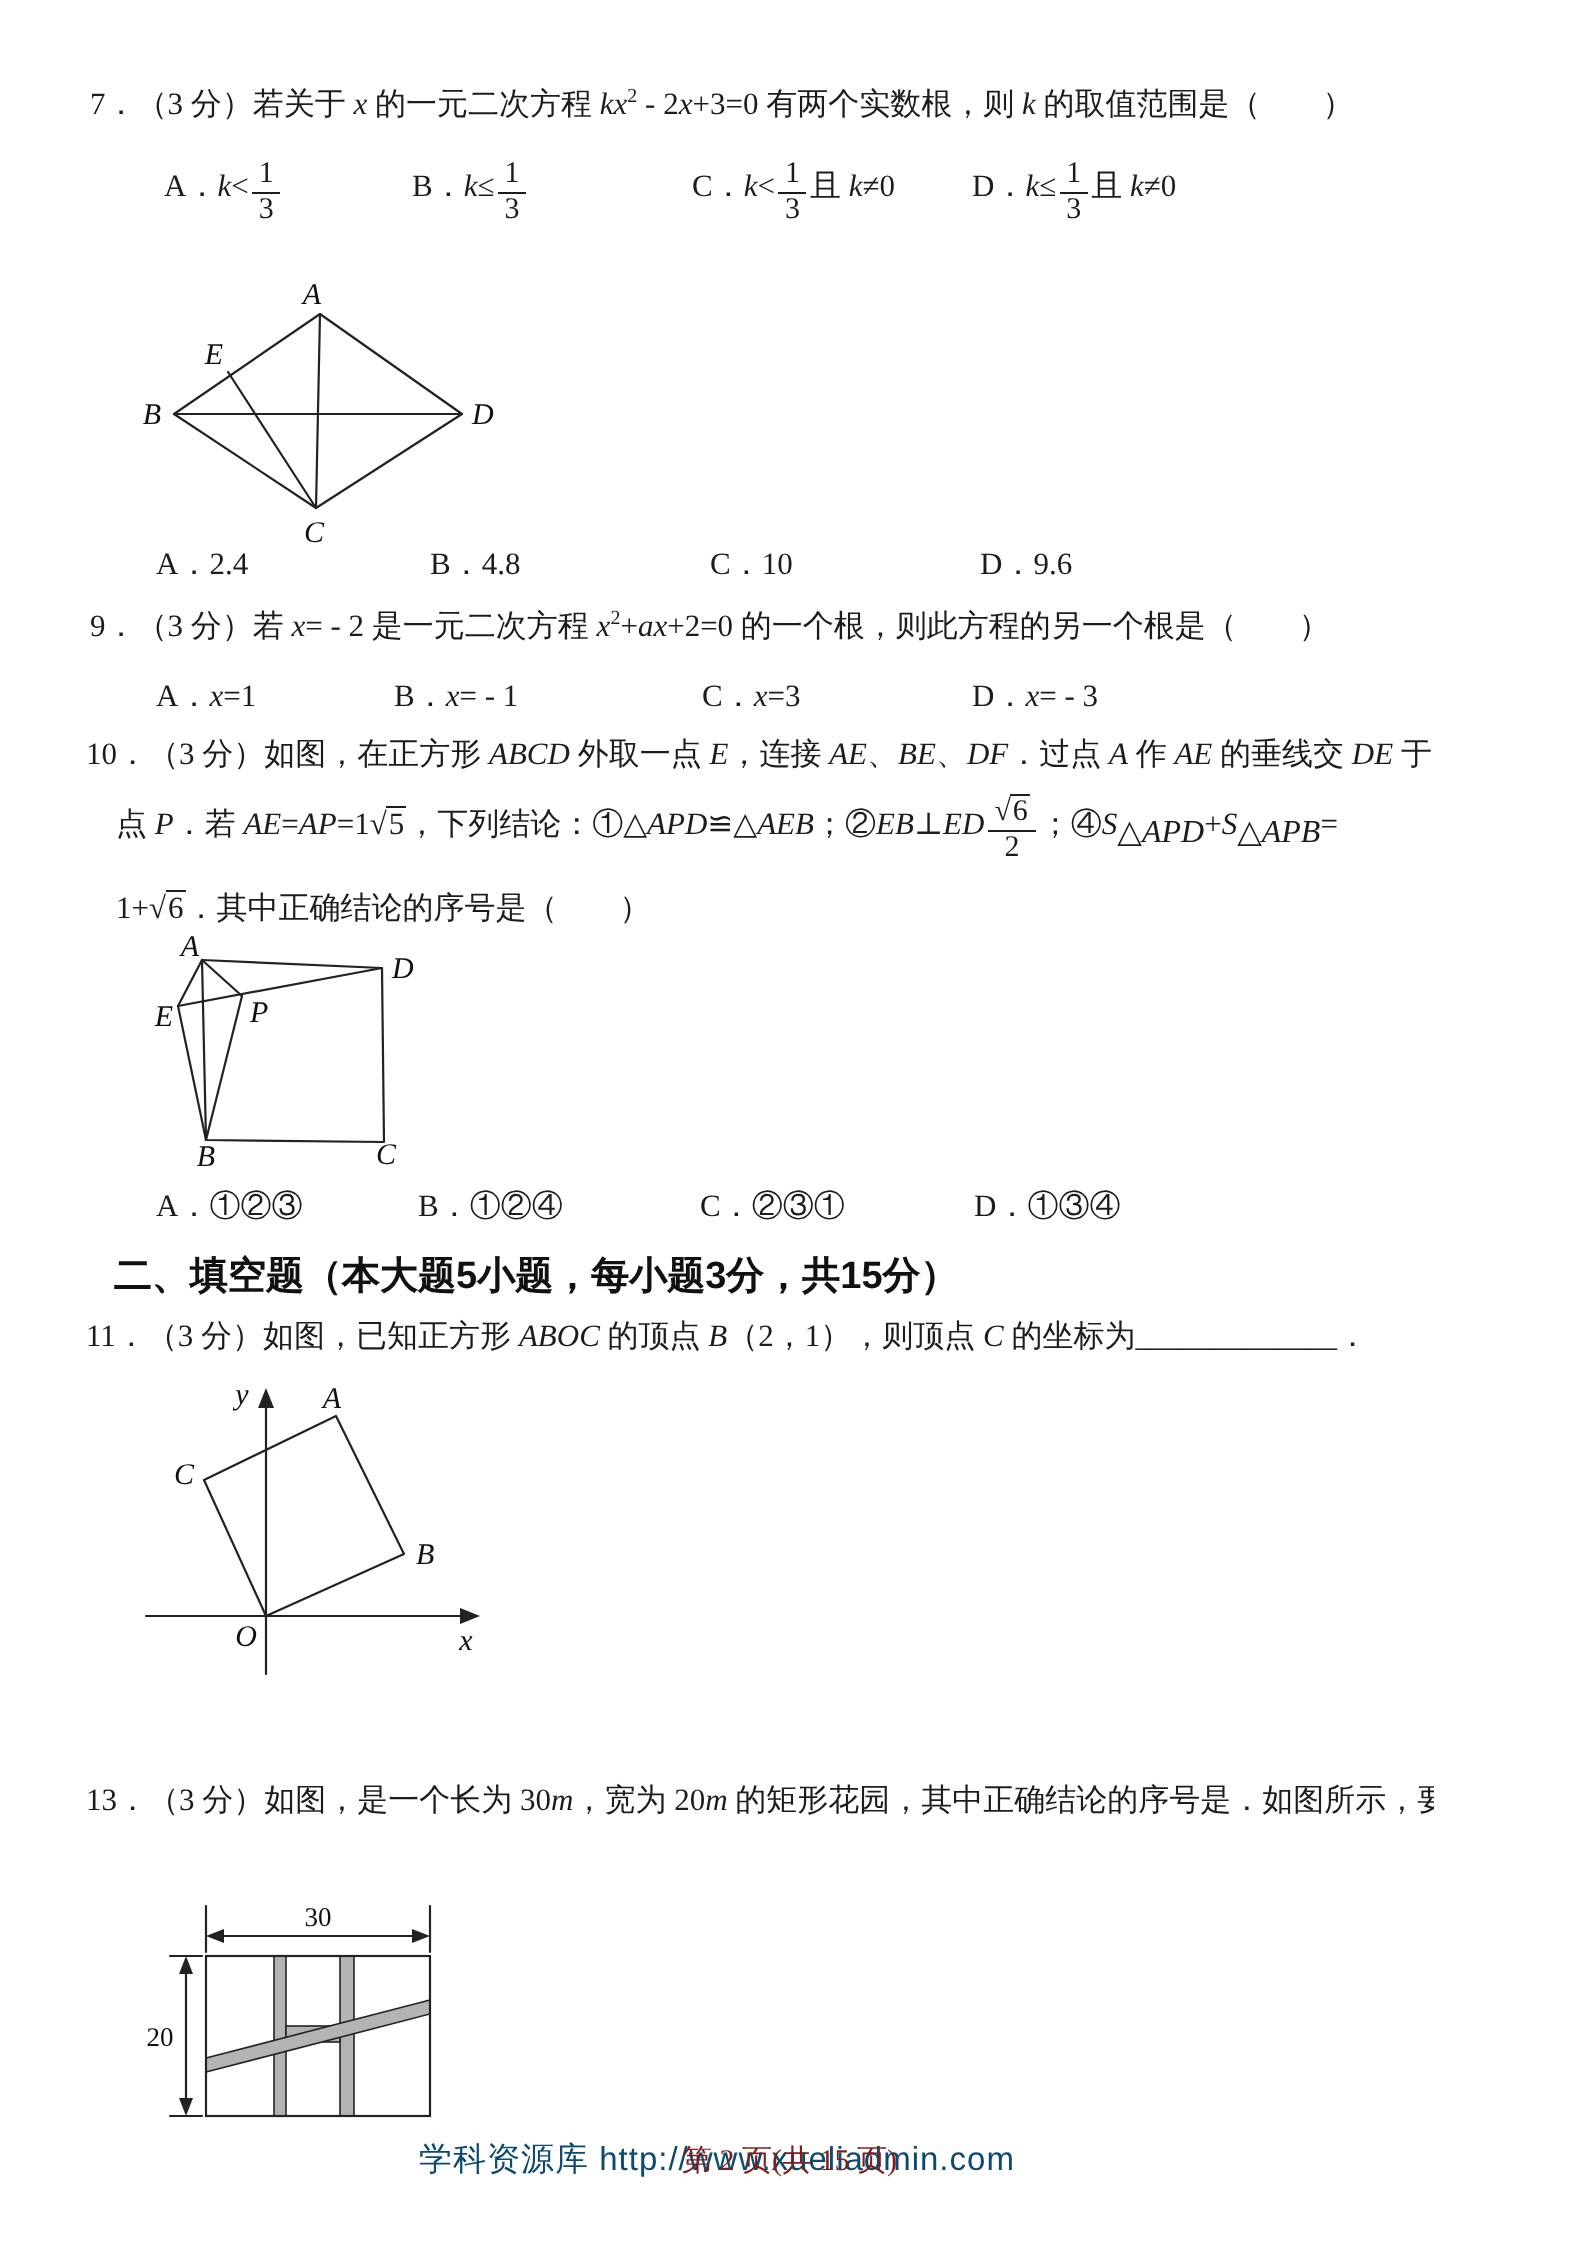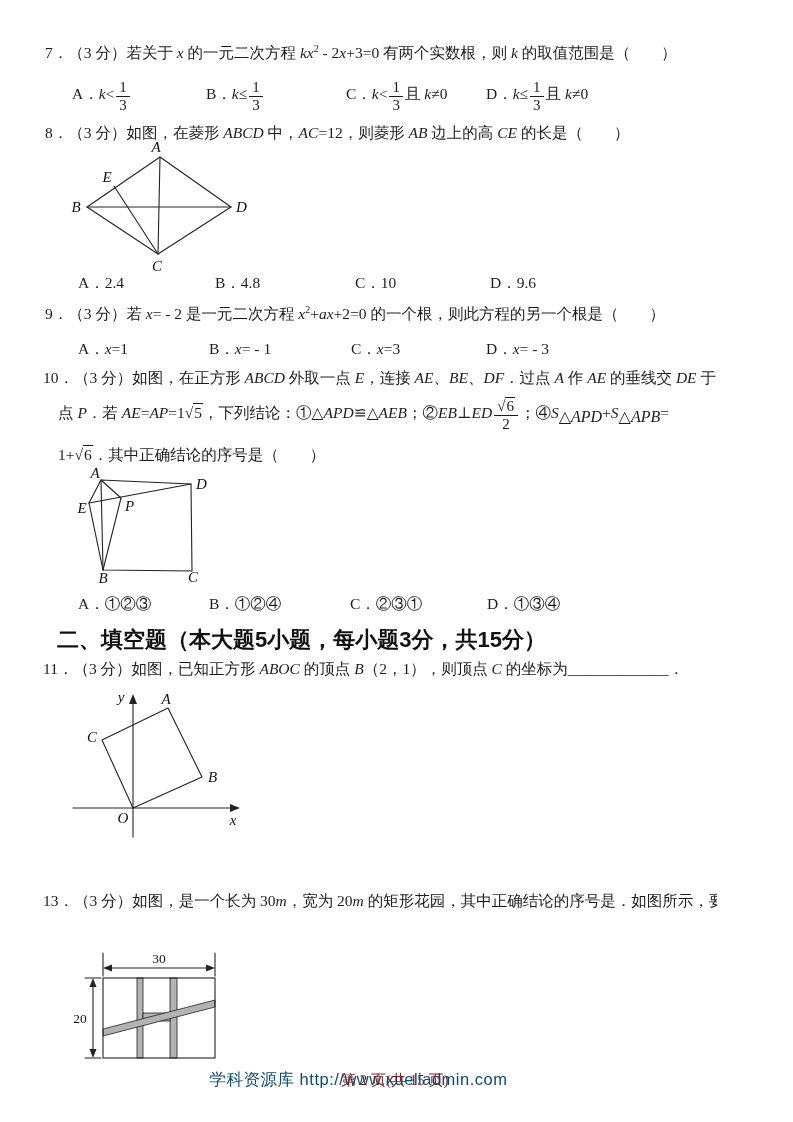--- a/index.html
+++ b/index.html
@@ -8,62 +8,61 @@
   .q,.opt{position:absolute;white-space:nowrap;font-size:15.5px;line-height:1.25;}
   .it{font-style:italic;}
   .sup{font-size:10px;vertical-align:6px;}
   .sub{font-size:16px;vertical-align:-4px;font-style:italic;}
   .frac{display:inline-block;vertical-align:-11px;text-align:center;line-height:1.08;font-size:15px;margin:0 2px;}
   .frac .num{display:block;border-bottom:1px solid #1c1c1c;padding:0 3px 1px 3px;}
   .frac .den{display:block;}
   .sqrt{white-space:nowrap;}
   .rad{border-top:1px solid #1c1c1c;padding:0 1px;}
   .sec{position:absolute;font-family:"Liberation Sans","DejaVu Sans",sans-serif;font-weight:bold;
-       font-size:22px;color:#111;white-space:nowrap;}
+       font-size:19px;color:#111;white-space:nowrap;}
   svg{position:absolute;overflow:visible;}
   svg .geo{stroke:#222;stroke-width:1.1;fill:none;stroke-linejoin:round;stroke-linecap:round;}
   svg text{font-family:"Liberation Serif","DejaVu Serif",serif;font-style:italic;font-size:15px;fill:#111;}
   svg text.num{font-style:normal;font-size:13.5px;}
   .watermark{position:absolute;left:0;right:0;top:1069px;text-align:center;
              font-family:"Liberation Sans","DejaVu Sans",sans-serif;font-size:16.5px;color:#0c4a6e;letter-spacing:.5px;}
   .pageno{position:absolute;left:341px;top:1071px;font-size:15px;color:#7f1d1d;white-space:nowrap;}
 </style>
 </head>
 <body>
 
 <div class="page">
 
   <div class="q" style="left:45px;top:43px"><span>7．（3 分）若关于 </span><span class="it">x</span><span> 的一元二次方程 </span><span class="it">kx</span><span class="sup">2</span><span> - 2</span><span class="it">x</span><span>+3=0 有两个实数根，则 </span><span class="it">k</span><span> 的取值范围是（　　）</span></div>
-  <div class="opt" style="left:72px;top:79px"><span>A．</span><span class="it">k</span><span>&lt;</span><span class="frac"><span class="num">1</span><span class="den">3</span></span></div>
+  <div class="opt" style="left:82px;top:79px"><span>A．</span><span class="it">k</span><span>&lt;</span><span class="frac"><span class="num">1</span><span class="den">3</span></span></div>
   <div class="opt" style="left:206px;top:79px"><span>B．</span><span class="it">k</span><span>≤</span><span class="frac"><span class="num">1</span><span class="den">3</span></span></div>
   <div class="opt" style="left:346px;top:79px"><span>C．</span><span class="it">k</span><span>&lt;</span><span class="frac"><span class="num">1</span><span class="den">3</span></span><span>且 </span><span class="it">k</span><span>≠0</span></div>
   <div class="opt" style="left:486px;top:79px"><span>D．</span><span class="it">k</span><span>≤</span><span class="frac"><span class="num">1</span><span class="den">3</span></span><span>且 </span><span class="it">k</span><span>≠0</span></div>
 
-  <div class="q" style="left:45px;top:123px"><span>8．（3 分）如图，在菱形 </span><span class="it">ABCD</span><span> 中，</span><span class="it">AC</span><span>=12，则菱形 </span><span class="it">AB</span><span> 边上的高 </span><span class="it">CE</span><span> 的长是（　　）</span></div>
   <svg style="left:62px;top:140px" width="185" height="140" viewBox="0 0 185 140">
     <g class="geo">
       <polygon points="98,17 169,67 96,114 25,67"></polygon>
       <line x1="98" y1="17" x2="96" y2="114"></line>
       <line x1="25" y1="67" x2="169" y2="67"></line>
       <line x1="96" y1="114" x2="52" y2="46"></line>
     </g>
     <text x="94" y="12" text-anchor="middle">A</text>
     <text x="14" y="72" text-anchor="middle">B</text>
     <text x="95" y="131" text-anchor="middle">C</text>
     <text x="174" y="72" text-anchor="start">D</text>
     <text x="45" y="42" text-anchor="middle">E</text>
   </svg>
   <div class="opt" style="left:78px;top:273px">A．2.4</div>
   <div class="opt" style="left:215px;top:273px">B．4.8</div>
   <div class="opt" style="left:355px;top:273px">C．10</div>
   <div class="opt" style="left:490px;top:273px">D．9.6</div>
 
   <div class="q" style="left:45px;top:304px"><span>9．（3 分）若 </span><span class="it">x</span><span>= - 2 是一元二次方程 </span><span class="it">x</span><span class="sup">2</span><span>+</span><span class="it">ax</span><span>+2=0 的一个根，则此方程的另一个根是（　　）</span></div>
   <div class="opt" style="left:78px;top:339px"><span>A．</span><span class="it">x</span><span>=1</span></div>
-  <div class="opt" style="left:209px;top:339px"><span>B．</span><span class="it">x</span><span>= - 1</span></div>
+  <div class="opt" style="left:197px;top:339px"><span>B．</span><span class="it">x</span><span>= - 1</span></div>
   <div class="opt" style="left:351px;top:339px"><span>C．</span><span class="it">x</span><span>=3</span></div>
   <div class="opt" style="left:486px;top:339px"><span>D．</span><span class="it">x</span><span>= - 3</span></div>
 
   <div class="q" style="left:43px;top:368px"><span>10．（3 分）如图，在正方形 </span><span class="it">ABCD</span><span> 外取一点 </span><span class="it">E</span><span>，连接 </span><span class="it">AE</span><span>、</span><span class="it">BE</span><span>、</span><span class="it">DF</span><span>．过点 </span><span class="it">A</span><span> 作 </span><span class="it">AE</span><span> 的垂线交 </span><span class="it">DE</span><span> 于</span></div>
   <div class="q" style="left:58px;top:398px"><span>点 </span><span class="it">P</span><span>．若 </span><span class="it">AE</span><span>=</span><span class="it">AP</span><span>=1</span><span class="sqrt">√<span class="rad">5</span></span><span>，下列结论：①△</span><span class="it">APD</span><span>≌△</span><span class="it">AEB</span><span>；②</span><span class="it">EB</span><span>⊥</span><span class="it">ED</span><span class="frac"><span class="num">√<span class="rad">6</span></span><span class="den">2</span></span><span>；④</span><span class="it">S</span><span class="sub">△APD</span><span>+</span><span class="it">S</span><span class="sub">△APB</span><span>=</span></div>
   <div class="q" style="left:58px;top:445px"><span>1+</span><span class="sqrt">√<span class="rad">6</span></span><span>．其中正确结论的序号是（　　）</span></div>
   <svg style="left:70px;top:466px" width="150" height="128" viewBox="0 0 150 128">
     <g class="geo">
       <polygon points="31,14 121,18 122,105 33,104"></polygon>
       <line x1="31" y1="14" x2="19" y2="37"></line>

